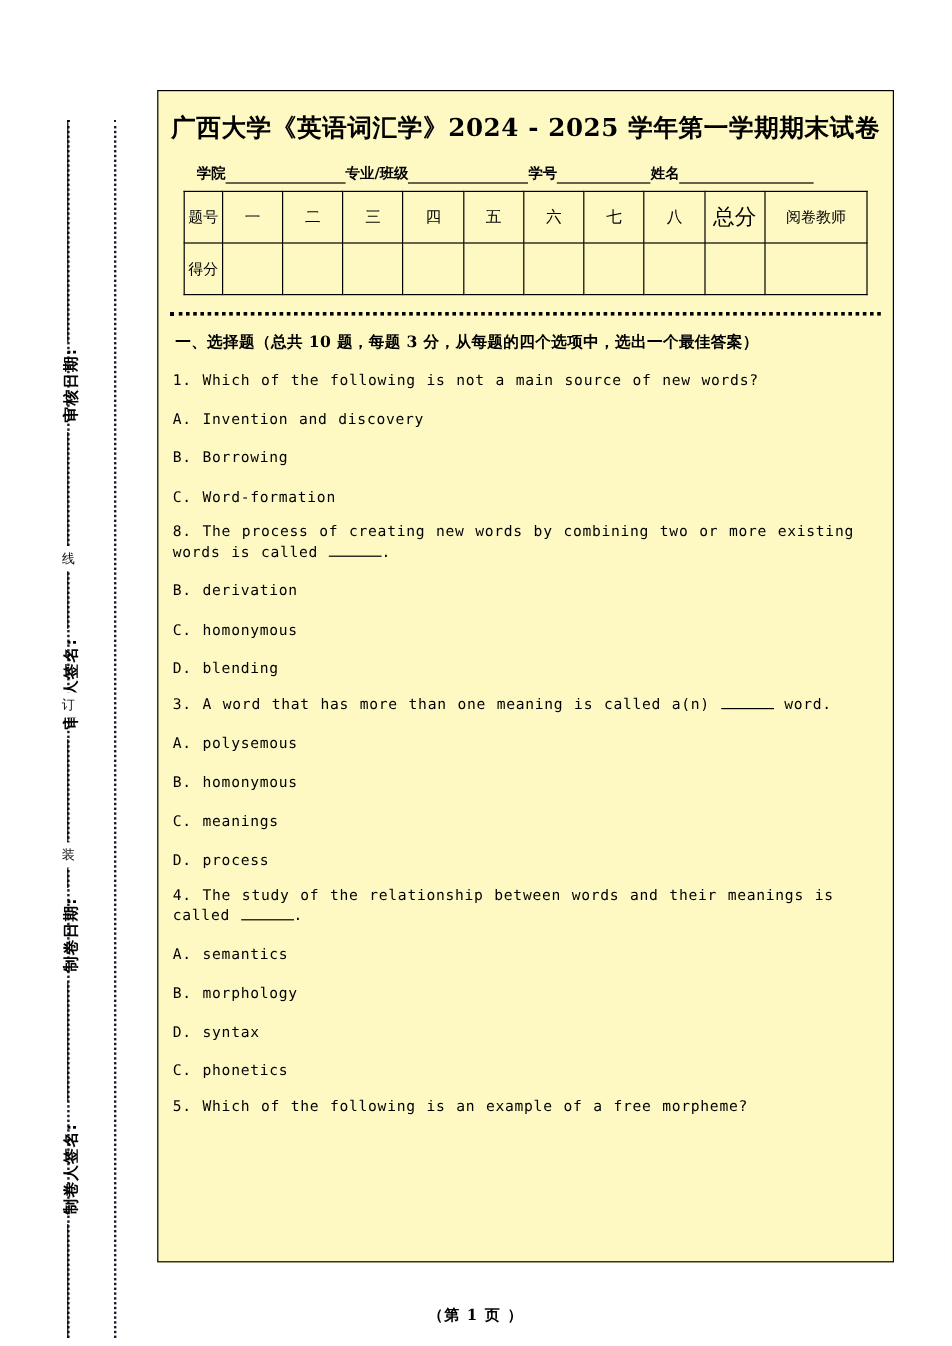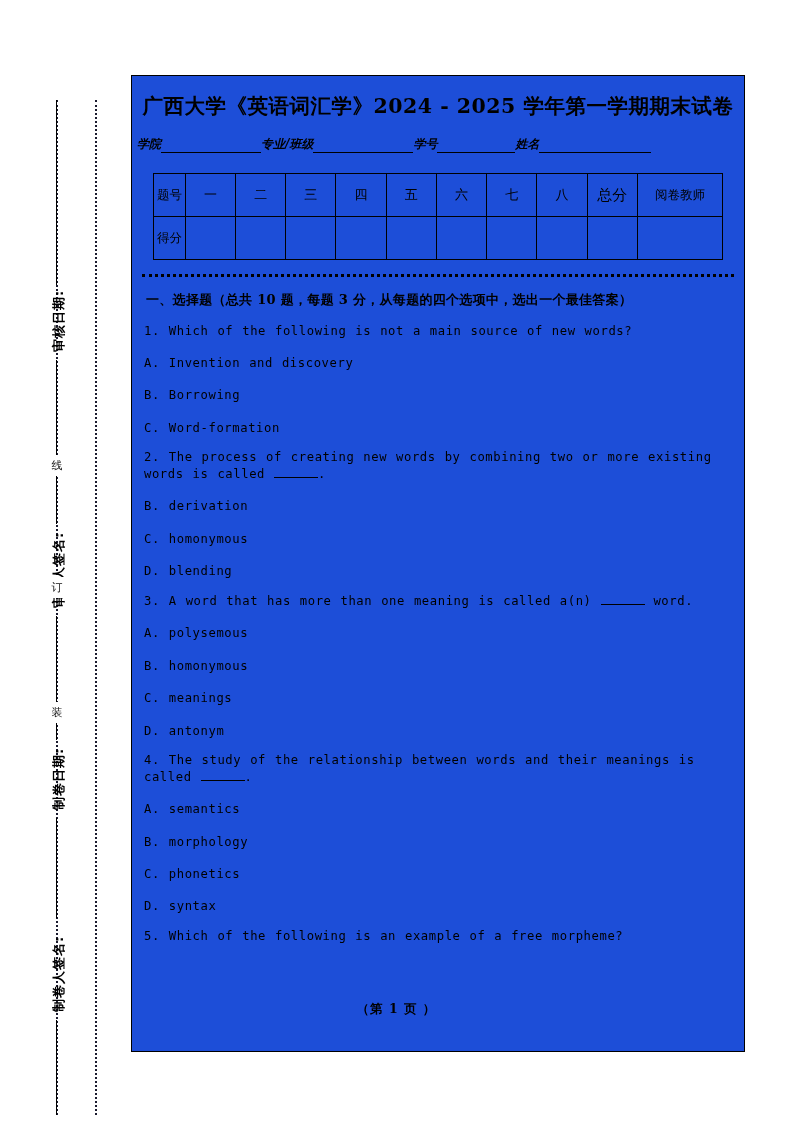--- a/index.html
+++ b/index.html
@@ -72,83 +72,82 @@
 
   
   #content-box {
     position: absolute;
     left: 131px;
     top: 75px;
     width: 614px;
     height: 977px;
     border: 1px solid #000;
     box-sizing: border-box;
-    background: #1d4ed8;
+    background: #fef9c3;
   }
 
   #paper-title {
     margin: 16px 0 0 0;
     text-align: center;
     font-family: "DejaVu Serif", serif;
     font-size: 20.5px;
     font-weight: bold;
     letter-spacing: 0.5px;
     white-space: nowrap;
   }
 
   #student-fields {
-    margin: 16px 18px 0 5px;
+    margin: 16px 18px 0 32px;
     display: flex;
     align-items: flex-start;
     font-family: "DejaVu Serif", serif;
     font-size: 12px;
     font-weight: bold;
-    font-style: italic;
   }
   .field {
     display: flex;
     align-items: flex-end;
   }
   .field-label {
     white-space: nowrap;
     font-size: 12px;
   }
   .field-blank {
     border-bottom: 1px solid #000;
     height: 13px;
   }
   #blank-college    { width: 100px; }
   #blank-major      { width: 100px; }
   #blank-studentid  { width: 78px; }
   #blank-name       { width: 112px; }
 
   
   #score-table {
-    margin: 20px auto 0 auto;
+    margin: 6px auto 0 auto;
     border-collapse: collapse;
     width: 570px;
     table-layout: fixed;
   }
   #score-table td {
     border: 1px solid #000;
     text-align: center;
     vertical-align: middle;
     font-family: "DejaVu Serif", serif;
     font-size: 13px;
     height: 38px;
     padding: 0;
   }
   #score-table td.rowhead {
     width: 30px;
     font-size: 12.5px;
     line-height: 1.05;
     padding: 2px 0;
   }
   #score-table td.col-num { width: 48px; }
-  #score-table td.col-total { width: 48px; font-size: 15px; }
+  #score-table td.col-total { width: 48px; font-size: 18px; }
   #score-table td.col-teacher {
     width: 82px;
     font-size: 12.5px;
     line-height: 1.25;
   }
   #score-table td.cell-empty { }
 
   #divider-dots {
     margin: 14px 10px 0 10px;
     height: 0;
@@ -183,21 +182,21 @@
   .blank-inline {
     border-bottom: 1px solid #000;
     display: inline-block;
     width: 44px;
     height: 11px;
   }
 
   #footer-page {
     position: absolute;
     left: 0;
-    top: 1001px;
+    top: 1088px;
     width: 793px;
     text-align: center;
     font-family: "DejaVu Serif", serif;
     font-size: 12.5px;
     font-weight: bold;
     letter-spacing: 1px;
   }
 </style>
 </head>
 <body>
@@ -284,35 +283,35 @@
 
   <div id="exam-body">
 
     <div class="section-heading">一、选择题（总共 10 题，每题 3 分，从每题的四个选项中，选出一个最佳答案）</div>
 
     <div class="question-stem"><span>1. Which of the following is not a main source of new words?</span></div>
     <div class="option-line">A.  Invention and discovery</div>
     <div class="option-line">B. Borrowing</div>
     <div class="option-line">C. Word-formation</div>
 
-    <div class="question-stem"><span>2. The process of creating new words by combining two or more existing words is called </span><span class="blank-inline"></span><span>.</span></div>
+    <div class="question-stem"><span>8. The process of creating new words by combining two or more existing words is called </span><span class="blank-inline"></span><span>.</span></div>
     <div class="option-line">B. derivation</div>
     <div class="option-line">C. homonymous</div>
     <div class="option-line">D. blending</div>
 
     <div class="question-stem"><span>3. A word that has more than one meaning is called a(n) </span><span class="blank-inline"></span><span> word.</span></div>
     <div class="option-line">A. polysemous</div>
     <div class="option-line">B. homonymous</div>
     <div class="option-line">C. meanings</div>
-    <div class="option-line">D. antonym</div>
+    <div class="option-line">D. process</div>
 
     <div class="question-stem"><span>4. The study of the relationship between words and their meanings is called </span><span class="blank-inline"></span><span>.</span></div>
     <div class="option-line">A. semantics</div>
     <div class="option-line">B. morphology</div>
+    <div class="option-line">D. syntax</div>
     <div class="option-line">C. phonetics</div>
-    <div class="option-line">D. syntax</div>
 
     <div class="question-stem"><span>5. Which of the following is an example of a free morpheme?</span></div>
 
   </div>
 </div>
 
 <div id="footer-page">（第 1 页 ）</div>
 
 </body></html>

